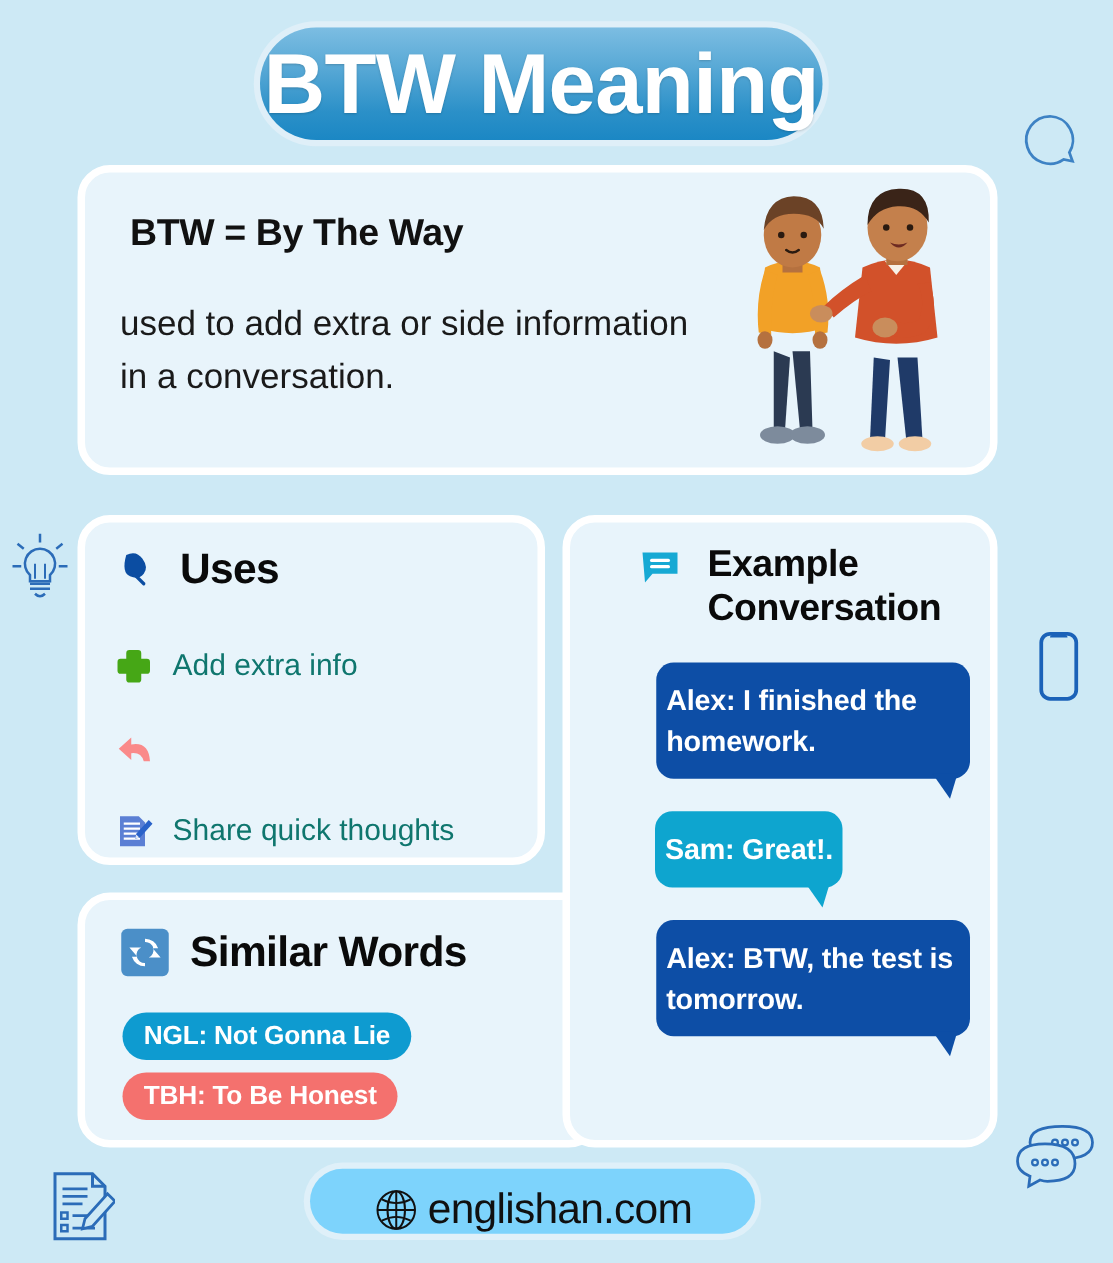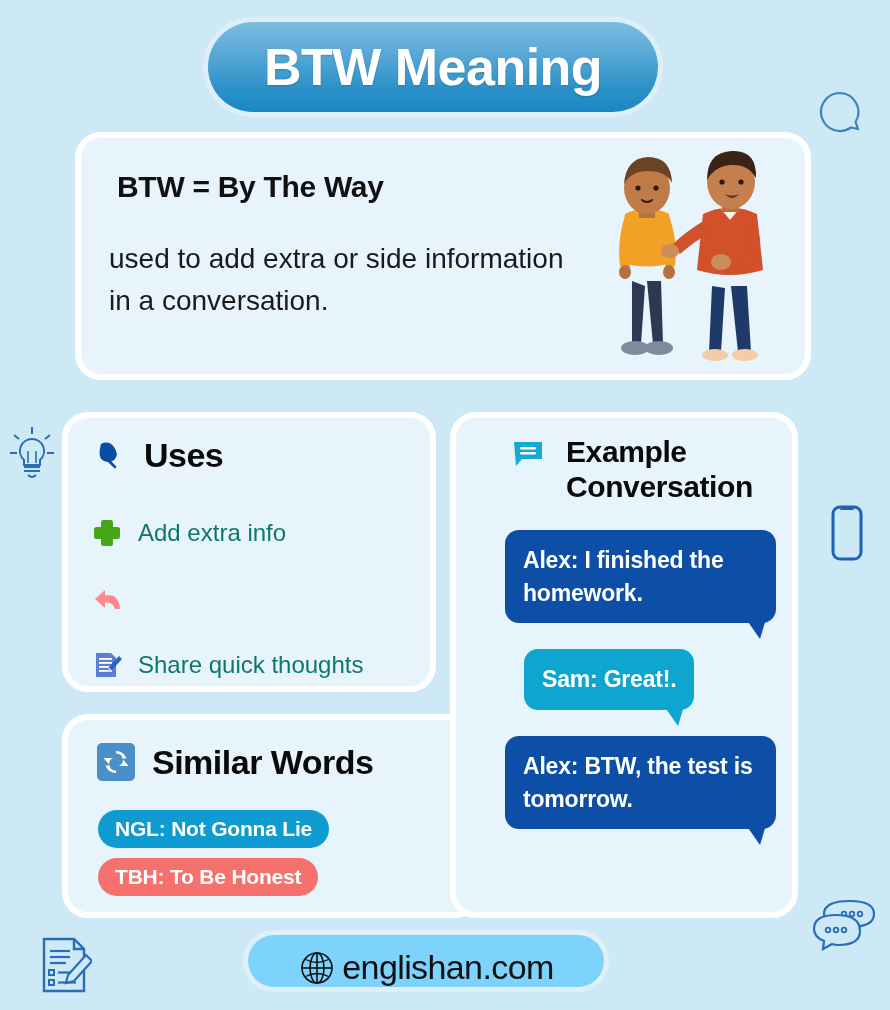--- a/index.html
+++ b/index.html
@@ -29,21 +29,21 @@
     height: 90px;
     border-radius: 45px;
     background: linear-gradient(180deg, #7cbde2 0%, #59a9d6 35%, #2b90c8 75%, #1b87c4 100%);
     box-shadow: 0 0 0 5px #dfeff8;
     display: flex;
     align-items: center;
     justify-content: center;
   }
   .title-text {
     color: #ffffff;
-    font-size: 52px;
+    font-size: 68px;
     font-weight: bold;
     letter-spacing: -0.5px;
     line-height: 1;
     text-shadow: 0 1px 2px rgba(0,0,0,0.18);
   }
 
   
   .card {
     position: absolute;
     background: #e8f4fb;
@@ -51,21 +51,20 @@
     border-radius: 26px;
     box-sizing: border-box;
   }
 
   
   .card-definition {
     left: 62px;
     top: 132px;
     width: 736px;
     height: 248px;
-    margin-left: 13px;
   }
   .def-heading {
     position: absolute;
     left: 36px;
     top: 32px;
     font-size: 30px;
     font-weight: bold;
     color: #111111;
     letter-spacing: -0.3px;
   }
@@ -198,21 +197,21 @@
   }
   .bubble-row.right { justify-content: flex-end; }
   .bubble-row.left  { justify-content: flex-start; padding-left: 52px; align-items: flex-end; }
   .bubble {
     position: relative;
     border-radius: 14px;
     color: #ffffff;
     font-size: 23px;
     font-weight: bold;
     line-height: 1.42;
-    padding: 14px 18px;
+    padding: 14px 8px;
     max-width: 235px;
     letter-spacing: -0.2px;
   }
   .bubble::after {
     content: "";
     position: absolute;
     right: 10px;
     bottom: -16px;
     width: 0;
     height: 0;

